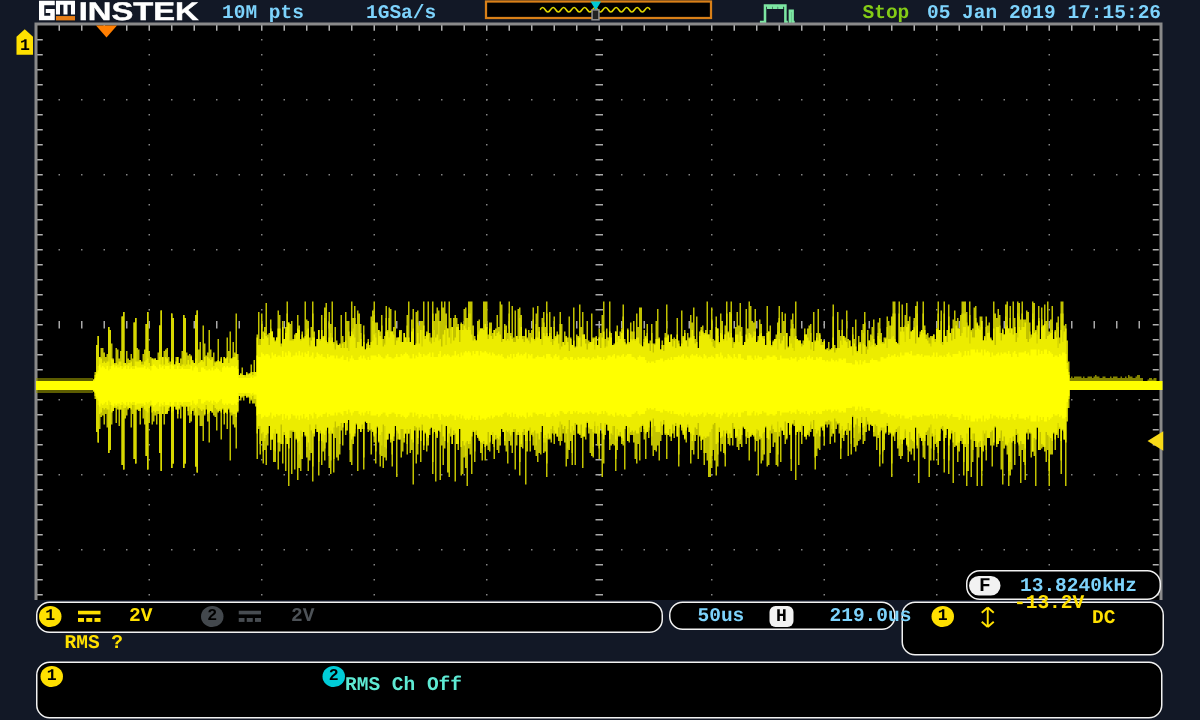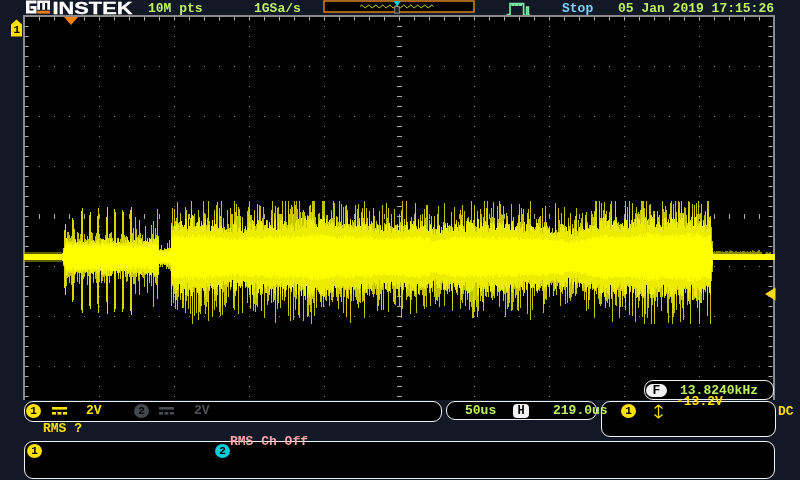--- a/index.html
+++ b/index.html
@@ -1,38 +1,38 @@
 <!DOCTYPE html>
 <html><head><meta charset="utf-8"><style>
 * { margin:0; padding:0; box-sizing:border-box; }
 html,body { width:800px; height:480px; overflow:hidden; background:#121826; }
 body { position:relative; font-family:"Liberation Mono",monospace; font-weight:bold; }
 .t { position:absolute; font-size:13px; line-height:13px; white-space:pre; letter-spacing:0; }
-.w { color:#bef264; }
+.w { color:#7dd3fc; }
 .y { color:#ffe000; }
 .box { position:absolute; background:#000; border:1.5px solid #f2f2f2; border-radius:9px; }
 .circ { position:absolute; width:15px; height:14px; border-radius:50%; color:#000;
         font-size:11px; line-height:14px; text-align:center; }
 </style></head>
 <body>
 
 <svg style="position:absolute;left:0;top:0" width="800" height="20" viewBox="0 0 800 20">
   <path fill="#fff" d="M26 .5h10.5v3H29.5v7h4V8.7h-3V6h6v7.5H26z"></path>
   <path fill="#fff" d="M37.3 .5h12.7v2.6H37.3zM37.3 .5h2.7v9.2h-2.7zM42.3 .5h2.7v9.2h-2.7zM47.3 .5h2.7v9.2h-2.7z"></path>
   <rect x="37.3" y="10.7" width="12.7" height="2.9" fill="#e87e16"></rect>
   <text x="52.5" y="13.6" font-family="Liberation Sans" font-weight="bold" font-size="17" fill="#fff" stroke="#fff" stroke-width="0.3" textLength="80" lengthAdjust="spacingAndGlyphs">INSTEK</text>
   <rect x="324" y="1" width="150" height="11" fill="#000" stroke="#d98018" stroke-width="1.5"></rect>
   <path d="M360 6.5Q361.8 3.6 363.5 6.5Q365.2 9.4 367.0 6.5Q368.8 3.6 370.5 6.5Q372.2 9.4 374.0 6.5Q375.8 3.6 377.5 6.5Q379.2 9.4 381.0 6.5Q382.8 3.6 384.5 6.5Q386.2 9.4 388.0 6.5Q389.8 3.6 391.5 6.5Q393.2 9.4 395.0 6.5Q396.8 3.6 398.5 6.5Q400.2 9.4 402.0 6.5Q403.8 3.6 405.5 6.5Q407.2 9.4 409.0 6.5Q410.8 3.6 412.5 6.5Q414.2 9.4 416.0 6.5Q417.8 3.6 419.5 6.5Q421.2 9.4 423.0 6.5Q424.8 3.6 426.5 6.5Q428.2 9.4 430.0 6.5Q431.8 3.6 433.5 6.5" stroke="#e0d800" stroke-width="1" fill="none"></path>
   <path d="M393.7 1h7l-3.5 5.8z" fill="#00c8d4"></path>
   <rect x="394.7" y="6.6" width="4.6" height="6.6" fill="#222" stroke="#909090" stroke-width="1"></rect>
   <path d="M506.6 14.7H510V3.7H512.2V5.2H513.9V3.7H515.9V5.2H517.6V3.7H519.6V5.2H521.3V3.7H523.6V14.7H525.2M525.8 14.7H526.6V7.2H528.4V14.7H529.8" stroke="#7ce6a2" stroke-width="1.7" fill="none"></path>
 </svg>
 <div class="t w" style="left:148px;top:1.5px">10M pts</div>
-<div class="t w" style="left:254px;top:1.5px">1GSa/s</div>
-<div class="t" style="left:562px;top:1.5px;color:#7dd3fc">Stop</div>
+<div class="t w" style="left:244px;top:1.5px">1GSa/s</div>
+<div class="t" style="left:575px;top:1.5px;color:#84cc16">Stop</div>
 <div class="t w" style="left:618px;top:1.5px">05 Jan 2019 17:15:26</div>
 
 <svg style="position:absolute;left:0;top:0" width="800" height="480" viewBox="0 0 800 480">
   <rect x="24" y="16" width="750" height="384" fill="#000"></rect>
 <path d="M39 66.5H760" stroke="#848484" stroke-width="1" stroke-dasharray="1 14" fill="none"></path>
 <path d="M39 116.5H760" stroke="#848484" stroke-width="1" stroke-dasharray="1 14" fill="none"></path>
 <path d="M39 166.5H760" stroke="#848484" stroke-width="1" stroke-dasharray="1 14" fill="none"></path>
 <path d="M39 266.5H760" stroke="#848484" stroke-width="1" stroke-dasharray="1 14" fill="none"></path>
 <path d="M39 316.5H760" stroke="#848484" stroke-width="1" stroke-dasharray="1 14" fill="none"></path>
 <path d="M39 366.5H760" stroke="#848484" stroke-width="1" stroke-dasharray="1 14" fill="none"></path>
@@ -94,18 +94,18 @@
 <div class="t w" style="left:553px;top:403.5px">219.0us</div>
 
 <div style="position:absolute;left:646px;top:383.5px;width:21px;height:13px;background:#f2f2f2;border-radius:6.5px;color:#000;font-size:13px;line-height:13px;text-align:center;font-weight:bold">F</div>
 <div class="t w" style="left:680px;top:383.5px">13.8240kHz</div>
 
 <div class="circ" style="left:621px;top:404px;background:#ffe000">1</div>
 <svg style="position:absolute;left:653px;top:404px" width="11" height="15" viewBox="0 0 11 15">
   <path d="M5.5 1V14M5.5 1L1.5 4.5M5.5 1L9.5 4.5M5.5 14L1.5 10.5M5.5 14L9.5 10.5" stroke="#ffe000" stroke-width="1.3" fill="none"></path>
 </svg>
 <div class="t y" style="left:676px;top:395px">-13.2V</div>
-<div class="t y" style="left:778px;top:404.5px">DC</div>
+<div class="t y" style="left:728px;top:404.5px">DC</div>
 
 <div class="circ" style="left:27px;top:444px;background:#ffe000">1</div>
 <div class="t y" style="left:43px;top:422px">RMS ?</div>
 <div class="circ" style="left:215px;top:444px;background:#00ccd8">2</div>
-<div class="t" style="left:230px;top:435px;color:#fca5a5">RMS Ch Off</div>
+<div class="t" style="left:230px;top:450px;color:#5eead4">RMS Ch Off</div>
 
 </body></html>

